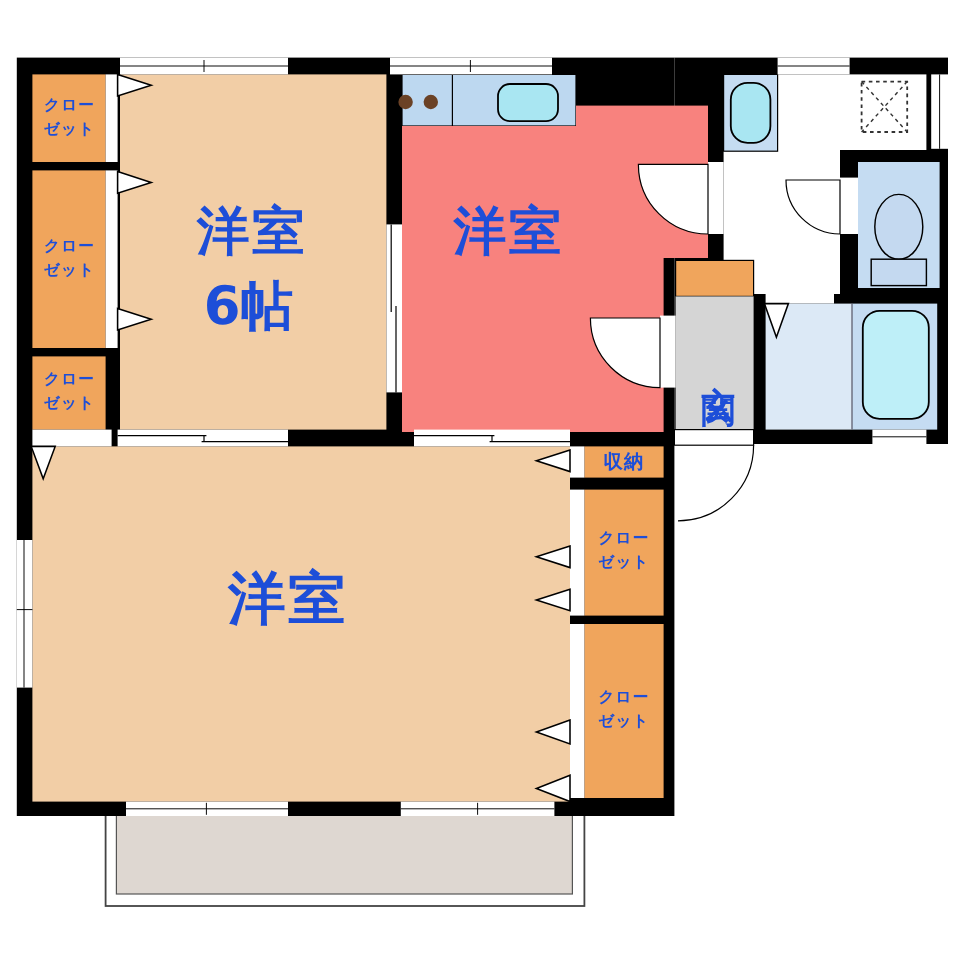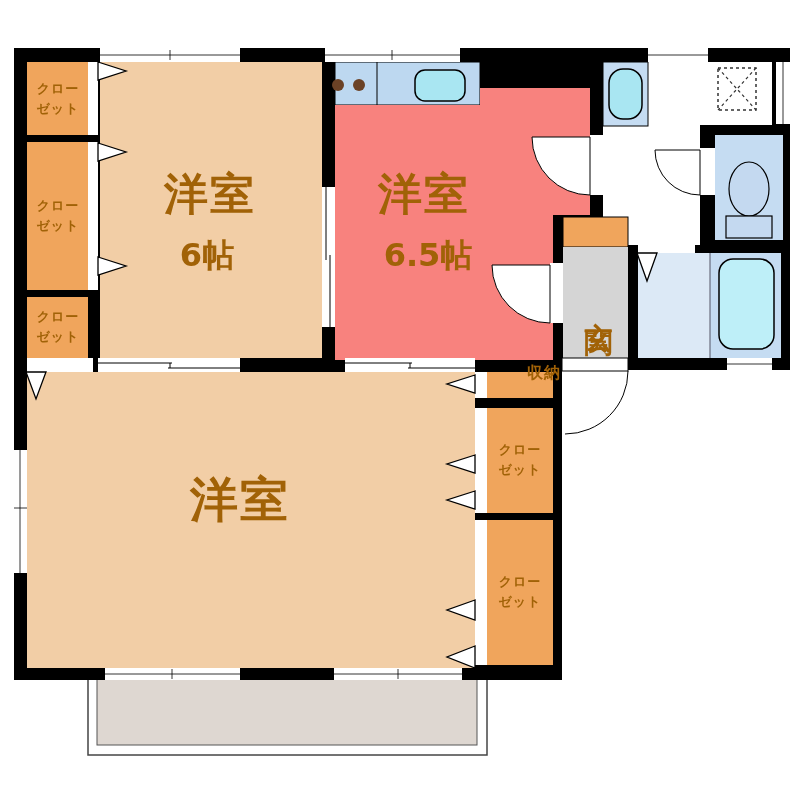--- a/index.html
+++ b/index.html
@@ -3,24 +3,24 @@
 <meta charset="utf-8">
 <style>
   html,body{margin:0;padding:0;background:#fff;}
   .stage{
     position:relative;width:800px;height:800px;background:#ffffff;overflow:hidden;
     font-family:"DejaVu Sans","Liberation Sans",sans-serif;
   }
   .stage svg{position:absolute;left:0;top:0;}
   .label{
     position:absolute;transform:translate(-50%,-50%);
-    font-weight:bold;color:#a16207;text-align:center;white-space:nowrap;line-height:1.05;
+    font-weight:bold;color:#1d4ed8;text-align:center;white-space:nowrap;line-height:1.05;
   }
   .room-name{font-size:44px;letter-spacing:2px;}
-  .room-size{font-size:32px;}
+  .room-size{font-size:44px;}
   .big{font-size:48px;}
   .closet-label{font-size:13px;line-height:1.55;letter-spacing:1px;}
   .storage-label{font-size:16px;letter-spacing:1px;}
   .genkan-label{
     writing-mode:vertical-rl;text-orientation:upright;
     font-size:28px;letter-spacing:8px;line-height:1;
   }
   .balcony-label{font-size:27px;letter-spacing:3px;}
 </style>
 </head>
@@ -141,21 +141,20 @@
   <polygon points="475,455 447,464 475,473" fill="#fff" stroke="#000" stroke-width="1.3"></polygon>
   <polygon points="475,491 447,500 475,509" fill="#fff" stroke="#000" stroke-width="1.3"></polygon>
   <polygon points="475,600 447,610 475,620" fill="#fff" stroke="#000" stroke-width="1.3"></polygon>
   <polygon points="475,646 447,657 475,668" fill="#fff" stroke="#000" stroke-width="1.3"></polygon>
 </svg>
 
   <div class="label room-name" style="left:210px;top:194px;">洋室</div>
   <div class="label room-size" style="left:207px;top:256px;">6帖</div>
 
   <div class="label room-name" style="left:424px;top:194px;">洋室</div>
-  <div class="label room-size" style="left:428px;top:256px;">6.5帖</div>
 
   <div class="label room-name big" style="left:240px;top:499px;">洋室</div>
 
   <div class="label closet-label" style="left:58px;top:99px;">
     <div>クロー</div>
     <div>ゼット</div>
   </div>
   <div class="label closet-label" style="left:58px;top:216px;">
     <div>クロー</div>
     <div>ゼット</div>
@@ -166,17 +165,17 @@
   </div>
   <div class="label closet-label" style="left:520px;top:460px;">
     <div>クロー</div>
     <div>ゼット</div>
   </div>
   <div class="label closet-label" style="left:520px;top:592px;">
     <div>クロー</div>
     <div>ゼット</div>
   </div>
 
-  <div class="label storage-label" style="left:520px;top:373px;margin-left:24px;">収納</div>
+  <div class="label storage-label" style="left:520px;top:385px;">収納</div>
 
   <div class="label genkan-label" style="left:598px;top:307px;">玄関</div>
 
 </div>
 
 </body></html>

